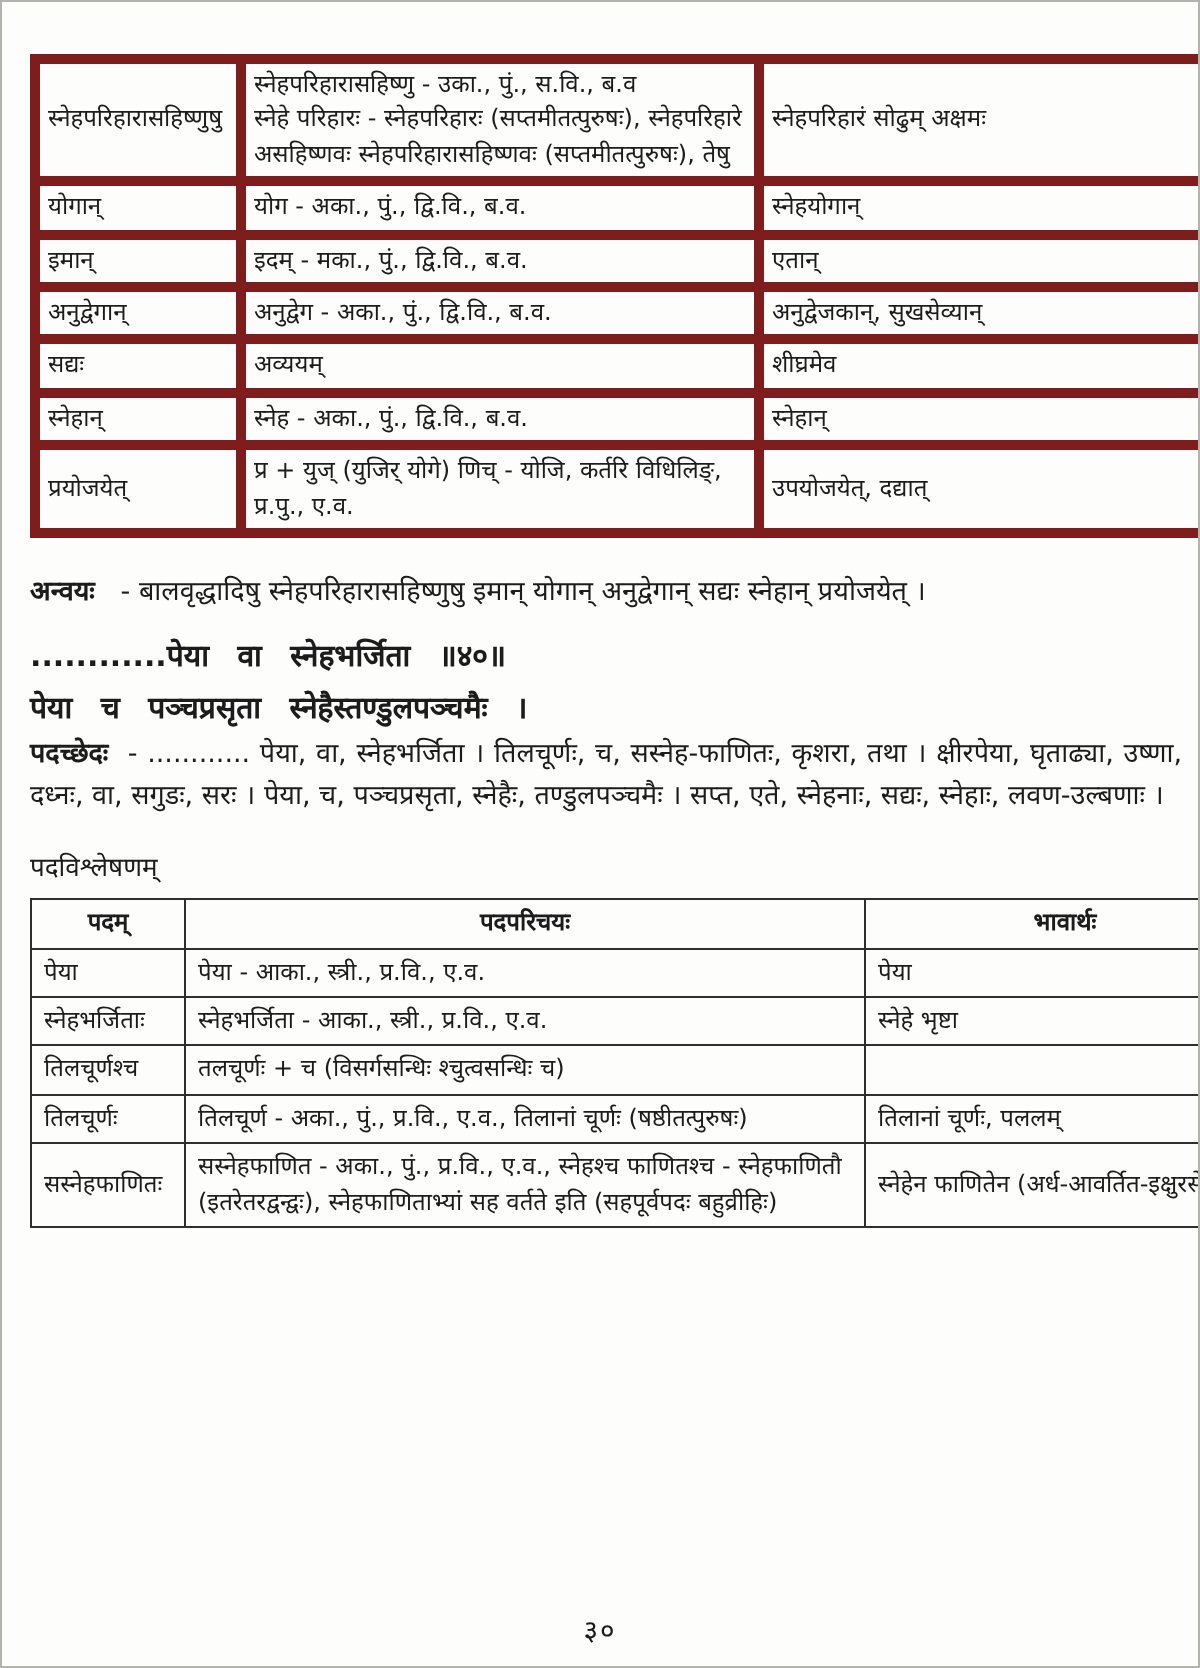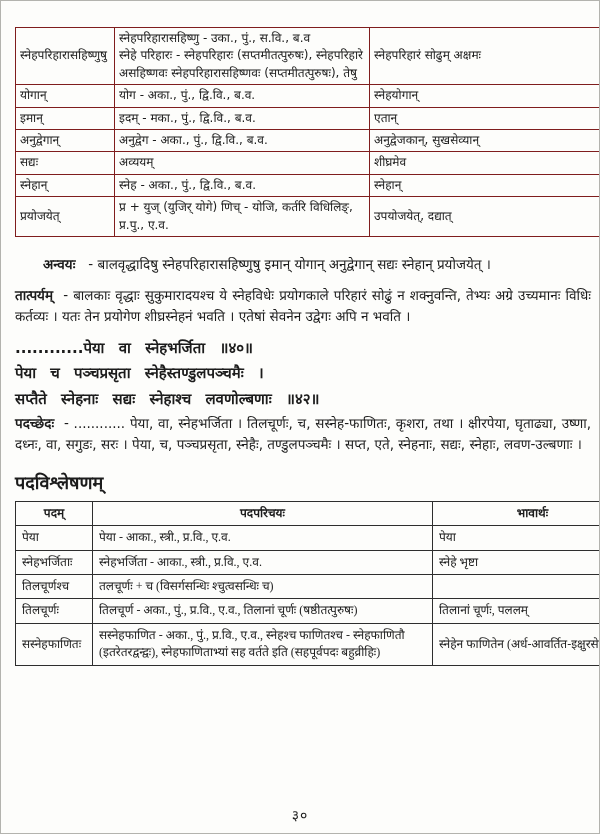--- a/index.html
+++ b/index.html
@@ -12,50 +12,50 @@
     box-sizing:border-box;
     font-family:"DejaVu Sans", sans-serif;
     color:#1c1c1c;
     overflow:hidden;
   }
   .content { padding:26px 8px 0 14px; }
 
   
   table { border-collapse:collapse; table-layout:fixed; }
   .word-table { width:578px; font-size:12px; line-height:1.45; }
-  .word-table td { border:1px solid #7f1d1d; padding:2px 4px; vertical-align:middle; }
+  .word-table td { border:5px solid #7f1d1d; padding:2px 4px; vertical-align:middle; }
   .word-table td.c1 { width:90px;margin-left:16px; }
   .word-table td.c2 { width:246px; }
   .word-table td.c3 { width:242px; }
   .multiline { white-space:pre-line; }
 
   .vish-table { width:578px; font-size:12px; line-height:1.45; margin-top:7px; }
-  .vish-table th, .vish-table td { border:1px solid #2e2e2e; padding:3px 6px; vertical-align:middle;font-family:Liberation Serif, serif; }
+  .vish-table th, .vish-table td { border:1px solid #2e2e2e; padding:3px 6px; vertical-align:middle; }
   .vish-table th { font-weight:bold; text-align:center; }
   .vish-table .c1 { width:64px; }
   .vish-table .c2 { width:327px; }
   .vish-table .c3 { width:187px; }
 
   
   .para { font-size:13.5px; line-height:1.55; margin:0; text-align:justify; }
   .para .lbl { font-weight:bold; }
-  .anvaya { margin-top:17px;margin-left:28px; }
+  .anvaya { margin-top:17px; }
   .tatparyam { margin-top:10px; }
   .padaccheda { }
 
   
   .verse { margin-top:9px; text-align:left; }
   .verse-line {
     font-size:15px; font-weight:bold;
     line-height:1.72;
     word-spacing:9px;
     white-space:nowrap;
   }
 
-  .vish-heading { font-size:18px; font-weight:bold; margin:15px 0 0 0; }
+  .vish-heading { font-size:13px; font-weight:normal; margin:15px 0 0 0; }
 
   .footer { position:absolute; bottom:8px; left:0; width:100%; text-align:center;font-family:Liberation Mono, monospace; }
   .page-number { font-size:14px; letter-spacing:1px; }
 </style>
 </head>
 <body>
 
 <div class="page">
   <div class="content">
 
@@ -95,26 +95,24 @@
         <tr>
           <td class="c1">प्रयोजयेत्</td>
           <td class="c2">प्र + युज् (युजिर् योगे) णिच् - योजि, कर्तरि विधिलिङ्, प्र.पु., ए.व.</td>
           <td class="c3">उपयोजयेत्, दद्यात्</td>
         </tr>
       </tbody>
     </table>
 
     <p class="para anvaya"><span class="lbl">अन्वयः</span>&nbsp;&nbsp;&nbsp;<span>- बालवृद्धादिषु स्नेहपरिहारासहिष्णुषु इमान् योगान् अनुद्वेगान् सद्यः स्नेहान् प्रयोजयेत् ।</span></p>
 
-    <p class="para tatparyam"><span class="lbl">तात्पर्यम्</span>&nbsp;&nbsp;<span>- बालकाः वृद्धाः सुकुमारादयश्च ये स्नेहविधेः प्रयोगकाले परिहारं सोढुं न शक्नुवन्ति, तेभ्यः अग्रे उच्यमानः विधिः कर्तव्यः । यतः तेन प्रयोगेण शीघ्रस्नेहनं भवति । एतेषां सेवनेन उद्वेगः अपि न भवति ।</span></p>
 
     <div class="verse">
       <div class="verse-line">............पेया वा स्नेहभर्जिता ॥४०॥</div>
       <div class="verse-line">पेया च पञ्चप्रसृता स्नेहैस्तण्डुलपञ्चमैः ।</div>
-      <div class="verse-line">सप्तैते स्नेहनाः सद्यः स्नेहाश्च लवणोल्बणाः ॥४२॥</div>
     </div>
 
     <p class="para padaccheda"><span class="lbl">पदच्छेदः</span>&nbsp;&nbsp;<span>- ............ पेया, वा, स्नेहभर्जिता । तिलचूर्णः, च, सस्नेह-फाणितः, कृशरा, तथा । क्षीरपेया, घृताढ्या, उष्णा, दध्नः, वा, सगुडः, सरः । पेया, च, पञ्चप्रसृता, स्नेहैः, तण्डुलपञ्चमैः । सप्त, एते, स्नेहनाः, सद्यः, स्नेहाः, लवण-उल्बणाः ।</span></p>
 
     <p class="vish-heading">पदविश्लेषणम्</p>
 
     <table class="vish-table">
       <thead>
         <tr>
           <th class="c1">पदम्</th>

